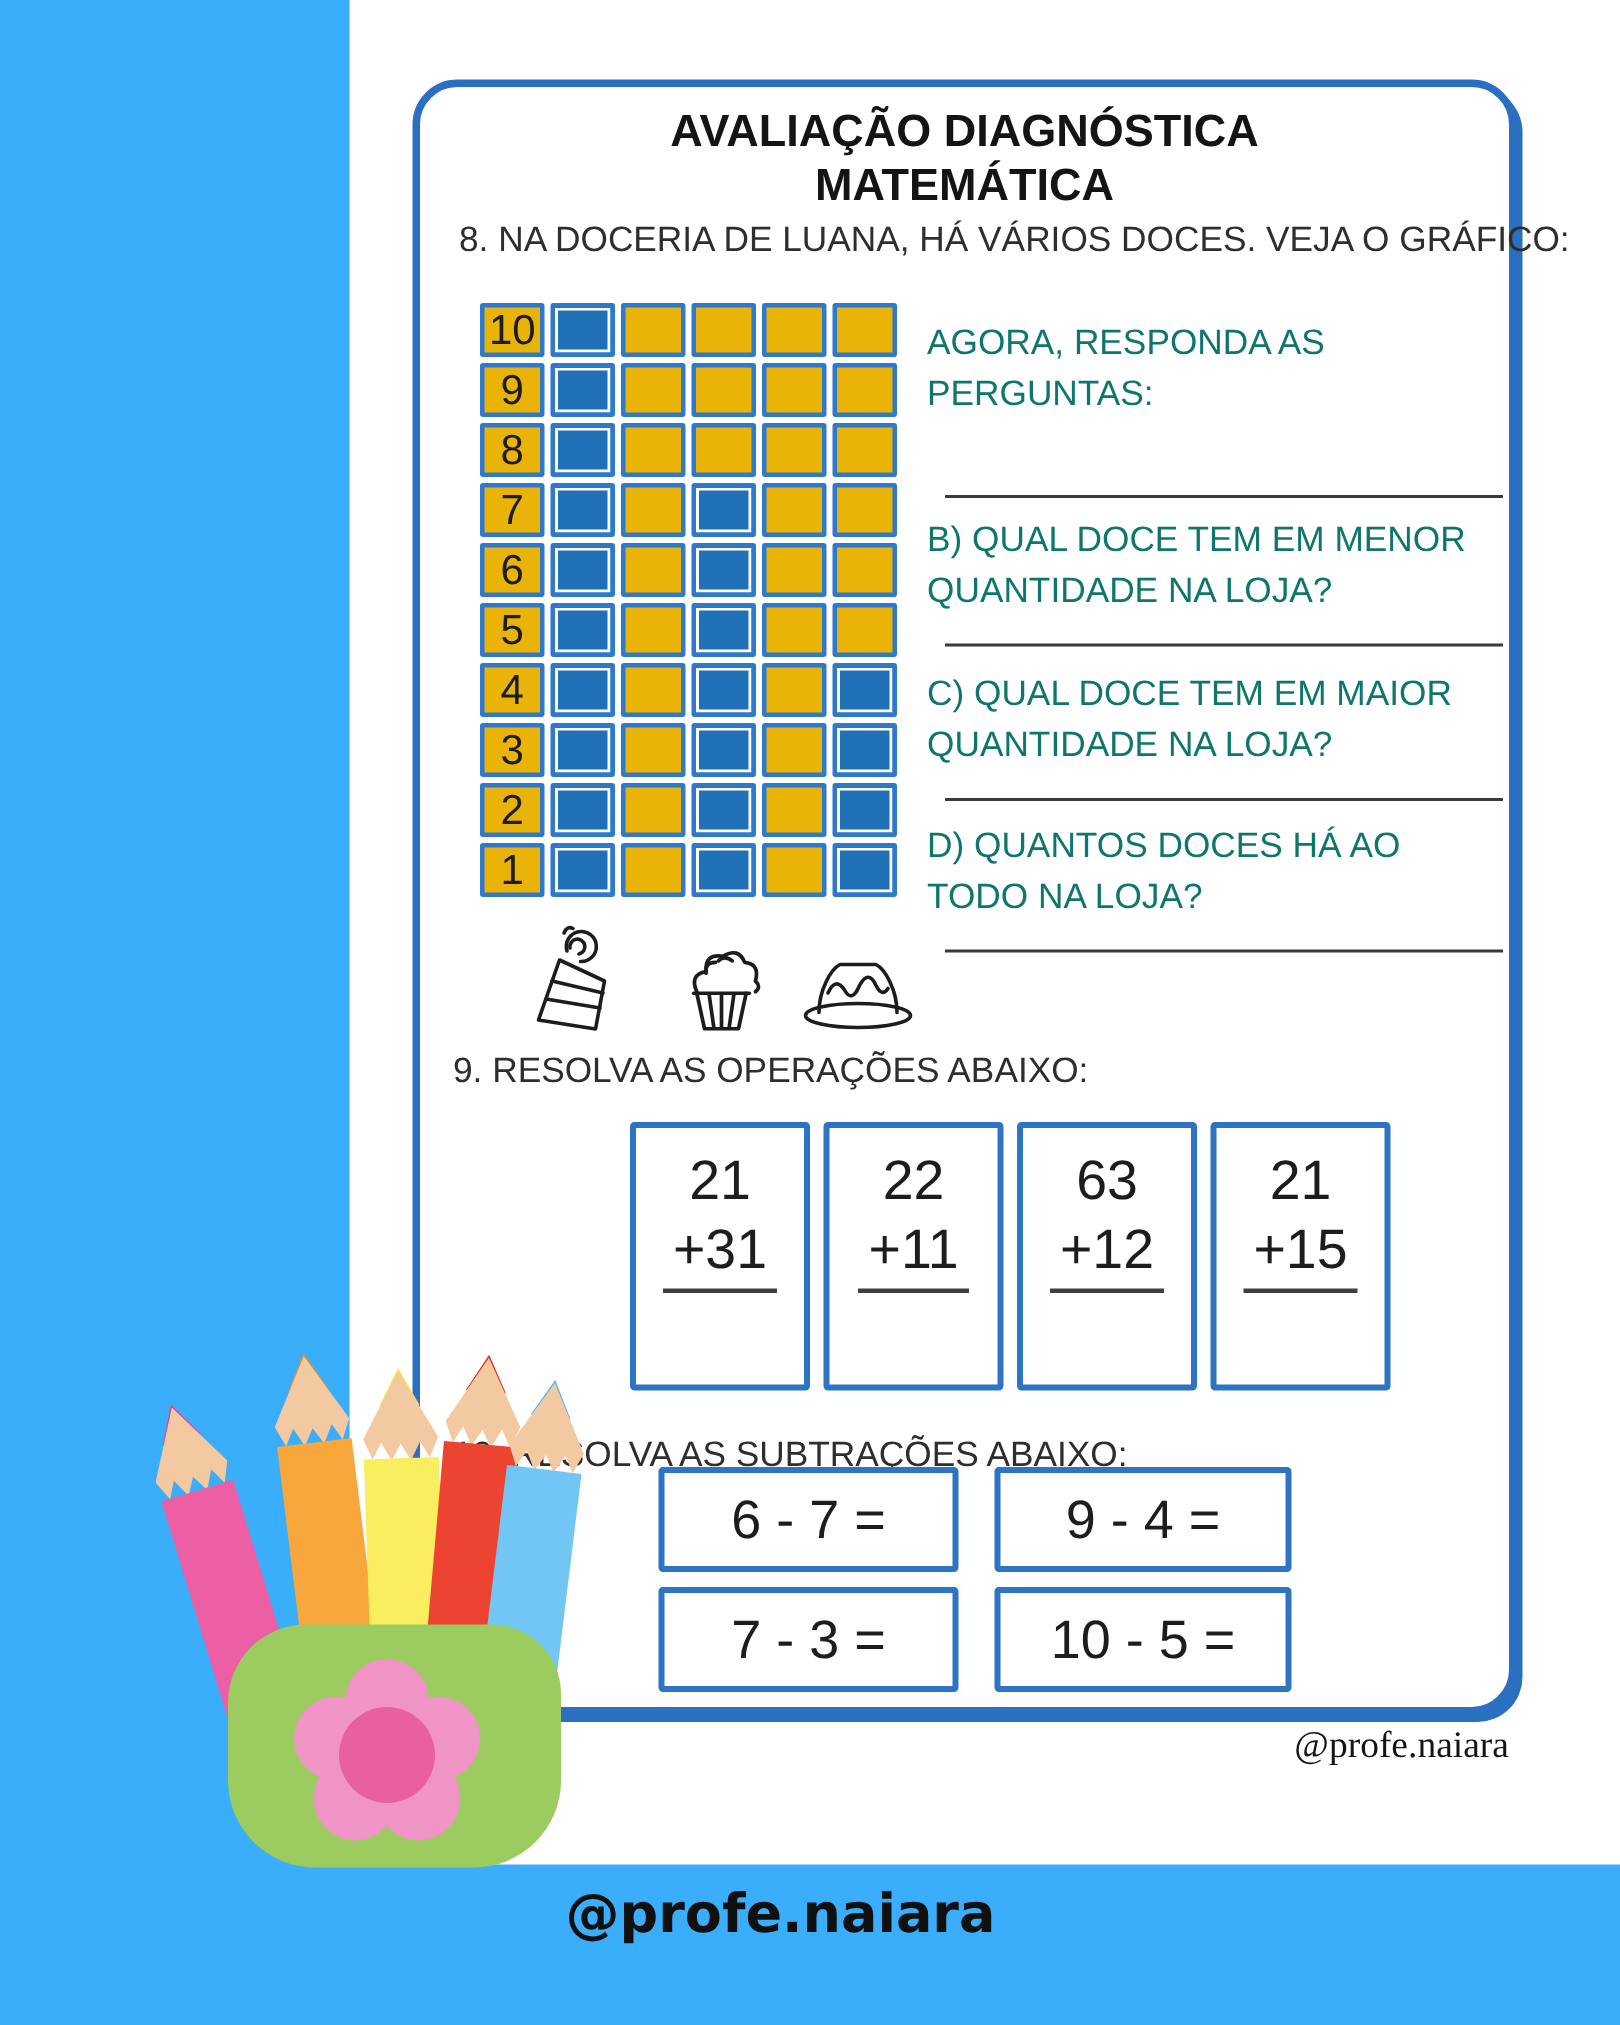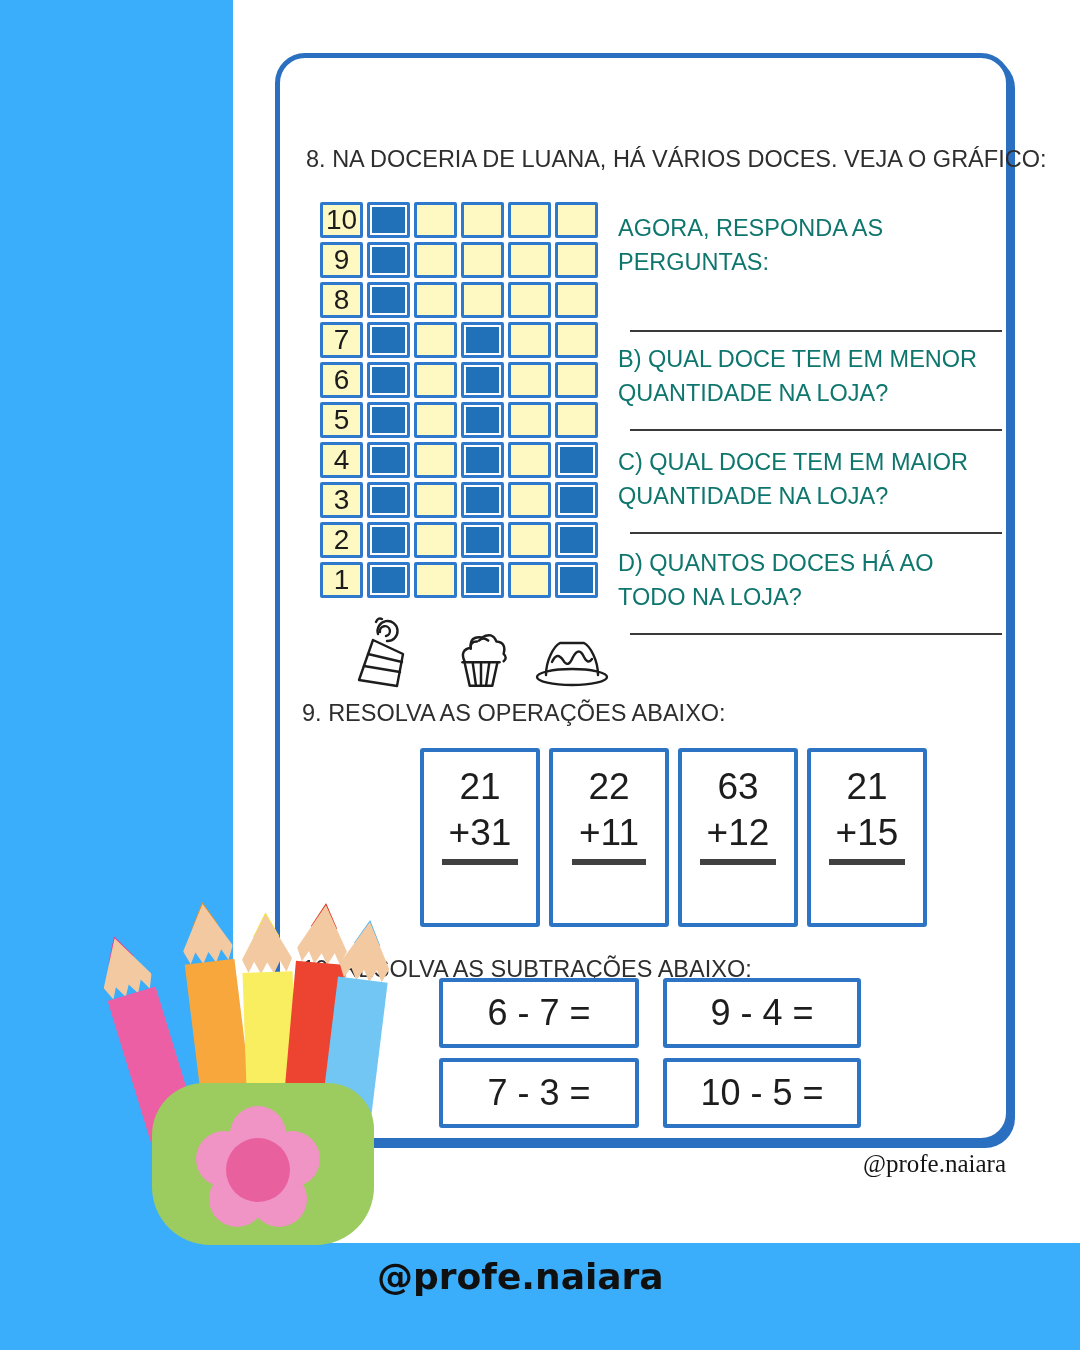--- a/index.html
+++ b/index.html
@@ -14,39 +14,39 @@
   .title{position:absolute;left:0;top:12px;width:100%;text-align:center;font-weight:bold;
          font-size:30px;line-height:1.2;color:#141414;}
   .q-label{position:absolute;font-size:23.5px;color:#2e2e2e;white-space:nowrap;}
   .q8-label{left:26px;top:88px;}
   .q9-label{left:22px;top:642px;}
   .q10-label{left:22px;top:898px;}
 
   
   .grid{position:absolute;left:40px;top:144px;display:grid;
         grid-template-columns:repeat(6,43px);grid-auto-rows:36px;gap:4px;}
-  .gcell{border:3px solid #2E79CC;border-radius:2px;background:#fef9c3;
+  .gcell{border:3px solid #2E79CC;border-radius:2px;background:#eab308;
          display:flex;align-items:center;justify-content:center;
          font-size:28px;color:#1c1c1c;}
   .gcell.filled{background:#2171B8;box-shadow:inset 0 0 0 2px #ffffff;}
 
   
   .sweet-icon{position:absolute;}
   .sweet-icon svg{stroke:#1d1d1d;fill:none;stroke-width:2.4;stroke-linecap:round;stroke-linejoin:round;}
 
   
   .rcol{position:absolute;left:338px;width:374px;font-size:23.5px;line-height:1.45;color:#0f766e;}
   .answer-line{position:absolute;left:350px;width:372px;border-bottom:2px solid #3a3a3a;height:0;}
 
   
   .add-row{position:absolute;left:103px;top:690px;display:flex;gap:9px;padding-left:37px;}
   .add-box{width:112px;height:159px;border:4px solid #2E74C4;border-radius:3px;background:#fff;
            display:flex;flex-direction:column;align-items:center;padding-top:12px;box-sizing:content-box;}
   .add-top{font-size:37px;color:#1d1d1d;line-height:1.25;}
-  .add-bottom{font-size:37px;color:#1d1d1d;line-height:1.25;border-bottom:6px solid #404040;padding:0 7px 2px 7px;}
+  .add-bottom{font-size:37px;color:#1d1d1d;line-height:1.25;border-bottom:3px solid #404040;padding:0 7px 2px 7px;}
 
   
   .sub-grid{position:absolute;left:159px;top:920px;display:grid;
             grid-template-columns:200px 198px;grid-auto-rows:70px;column-gap:24px;row-gap:10px;}
   .sub-box{border:4px solid #2E74C4;border-radius:3px;background:#fff;
            display:flex;align-items:center;justify-content:center;
            font-size:36px;color:#1d1d1d;box-sizing:border-box;}
 
   
   .credit{position:absolute;left:740px;top:1150px;width:266px;text-align:right;
@@ -68,20 +68,24 @@
   .flower-center{position:absolute;left:30px;top:30px;width:64px;height:64px;border-radius:50%;background:#E9609F;}
 </style>
 </head>
 <body>
 
 <div class="stage">
   <div class="left-strip"></div>
   <div class="bottom-strip"></div>
 
   <div class="card">
+    <div class="title">
+      <div>AVALIAÇÃO DIAGNÓSTICA</div>
+      <div>MATEMÁTICA</div>
+    </div>
 
     <div class="q-label q8-label">8. NA DOCERIA DE LUANA, HÁ VÁRIOS DOCES. VEJA O GRÁFICO:</div>
 
     <div class="grid">
         <div class="gcell">10</div>
         <div class="gcell filled"></div>
         <div class="gcell"></div>
         <div class="gcell"></div>
         <div class="gcell"></div>
         <div class="gcell"></div>

